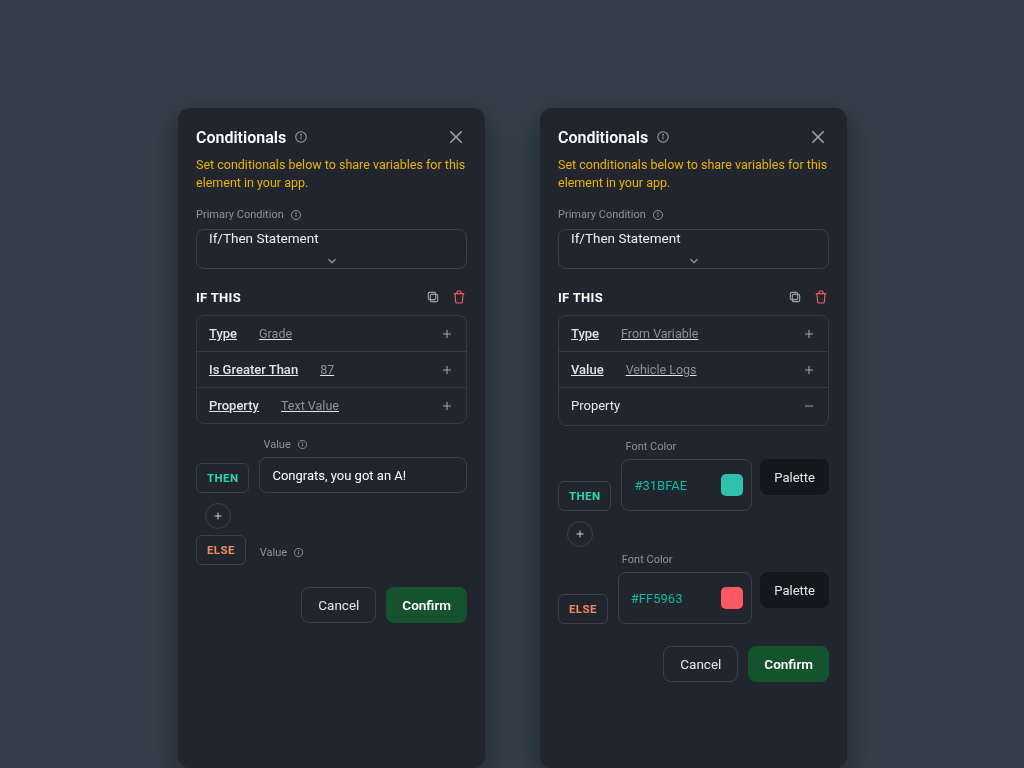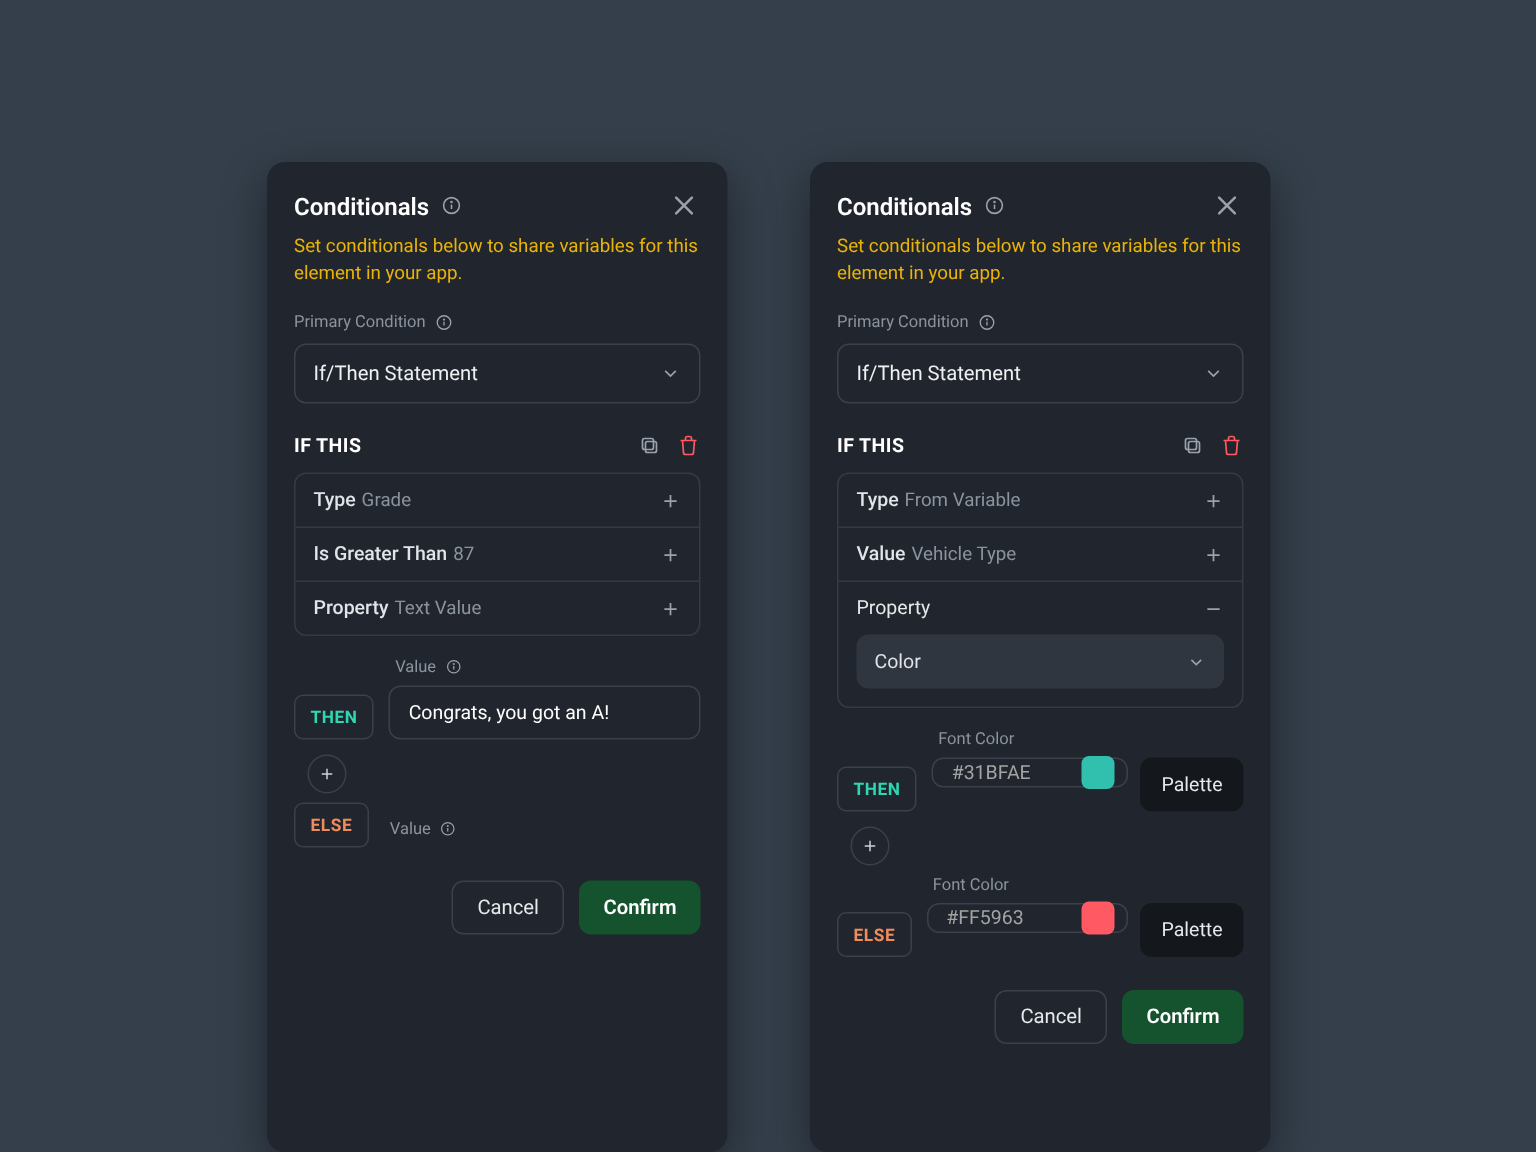--- a/index.html
+++ b/index.html
@@ -31,41 +31,42 @@
     display:inline-flex; align-items:center; justify-content:center;
     color:#9aa2ad;
   }
   .close-icon { width:22px; height:22px; cursor:pointer; }
   .section-label { font-size:11px; color:#8a939e; display:flex; align-items:center; gap:6px; margin-top:16px; }
   .select {
     margin-top:8px;
     border:1px solid #3a414b;
     border-radius:8px;
     height:40px;
-    display:flex; align-items:center; justify-content:space-between;
+    display:flex; justify-content:space-between;
     padding:0 12px;
     color:#eef0f2;
     font-size:13.5px;
+    flex-direction:column;
   }
   .select .chev-icon { color:#9aa2ad; }
   .ifthis-row {
     margin-top:20px;
     display:flex; align-items:center; justify-content:space-between;
   }
   .ifthis { font-size:13px; font-weight:700; letter-spacing:.3px; color:#fff;text-align:center; }
   .ifthis-actions { display:flex; gap:10px; align-items:center; }
   .rows { margin-top:10px; border:1px solid #343b45; border-radius:8px; overflow:hidden; }
   .row {
     display:flex; align-items:center; justify-content:space-between;
     padding:10px 12px;
     border-top:1px solid #343b45;
     font-size:13px;
   }
   .row:first-child { border-top:none; }
-  .row .left { display:flex; align-items:center; gap:4px; }
+  .row .left { display:flex; align-items:center; gap:22px;text-decoration:underline; }
   .row .k { color:#e1e4e8; font-weight:500; }
   .row .v { color:#8a939e; font-size:12.5px; }
   .value-label { font-size:11px; color:#8a939e; display:flex; align-items:center; gap:6px; margin-left:4px; margin-bottom:6px; }
   .branch { display:flex; align-items:flex-end; gap:10px; margin-top:14px; }
   .chip {
     border:1px solid #3a414b; border-radius:6px; height:30px; padding:0 10px;
     display:inline-flex; align-items:center; font-size:11.5px; font-weight:700; letter-spacing:.4px;
   }
   .chip.then { color:#2fd6b3; }
   .chip.else { color:#f28b5b; }
@@ -91,23 +92,23 @@
     color:#dfe2e6; font-size:13px;
   }
   .swatch { width:22px; height:22px; border-radius:5px; }
   .swatch.green { background:#31bfae; }
   .swatch.red { background:#ff5963; }
   .palette-btn {
     background:#14171c; border-radius:8px; height:36px; padding:0 14px;
     display:inline-flex; align-items:center; color:#e6e8ea; font-size:13px;
   }
   .colorfield {
-    flex:1; border:1px solid #3a414b; border-radius:8px; height:20px;
+    flex:1; border:1px solid #3a414b; border-radius:8px; height:52px;
     display:flex; align-items:center; justify-content:space-between; padding:0 8px 0 12px;
-    color:#a3a3a3; font-size:13px;
+    color:#14b8a6; font-size:13px;
   }
   svg { display:block; }
 </style>
 </head>
 <body>
 
 <div class="panel">
   <div class="hdr">
     <div class="hdr-left">
       <span class="title">Conditionals</span>
@@ -321,46 +322,38 @@
       <span class="plus-icon">
           <svg width="14" height="14" viewBox="0 0 24 24" stroke="currentColor" stroke-width="2">
             <line x1="12" y1="5" x2="12" y2="19"></line>
             <line x1="5" y1="12" x2="19" y2="12"></line>
           </svg>
         </span>
     </div>
     <div class="row">
       <div class="left">
           <span class="k">Value</span>
-          <span class="v">Vehicle Type</span>
+          <span class="v">Vehicle Logs</span>
         </div>
       <span class="plus-icon">
           <svg width="14" height="14" viewBox="0 0 24 24" stroke="currentColor" stroke-width="2">
             <line x1="12" y1="5" x2="12" y2="19"></line>
             <line x1="5" y1="12" x2="19" y2="12"></line>
           </svg>
         </span>
     </div>
     <div class="prop-expanded">
       <div class="prop-head">
         <span class="k">Property</span>
         <span class="minus-icon">
             <svg width="14" height="14" viewBox="0 0 24 24" stroke="currentColor" stroke-width="2">
               <line x1="5" y1="12" x2="19" y2="12"></line>
             </svg>
           </span>
       </div>
-      <div class="inner-select">
-        <span>Color</span>
-        <span class="chev-icon">
-            <svg width="13" height="13" viewBox="0 0 24 24" fill="none" stroke="currentColor" stroke-width="2">
-              <polyline points="6 9 12 15 18 9"></polyline>
-            </svg>
-          </span>
-      </div>
     </div>
   </div>
 
   <div class="branch" style="align-items:flex-end">
     <span class="chip then">THEN</span>
     <div style="flex:1">
       <div class="value-label">
           <span>Font Color</span>
         </div>
       <div style="display:flex; gap:8px;">

